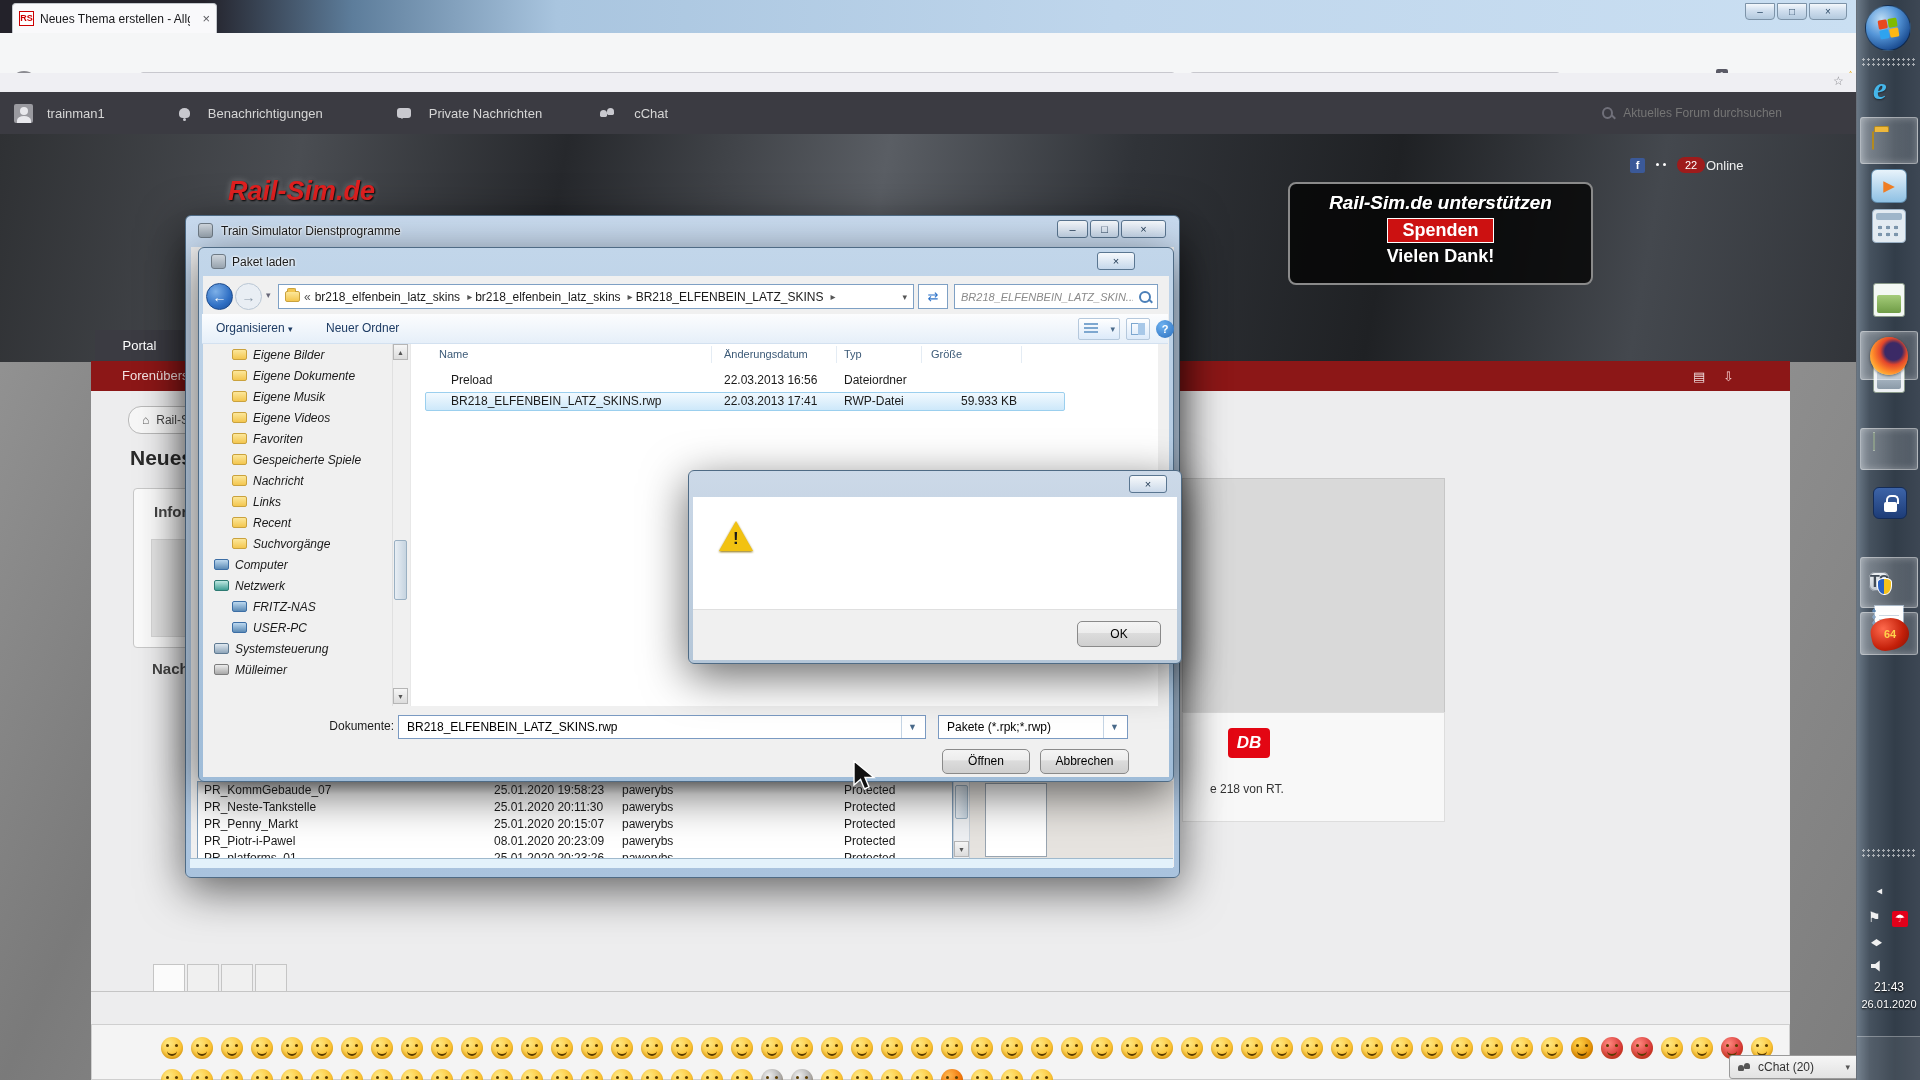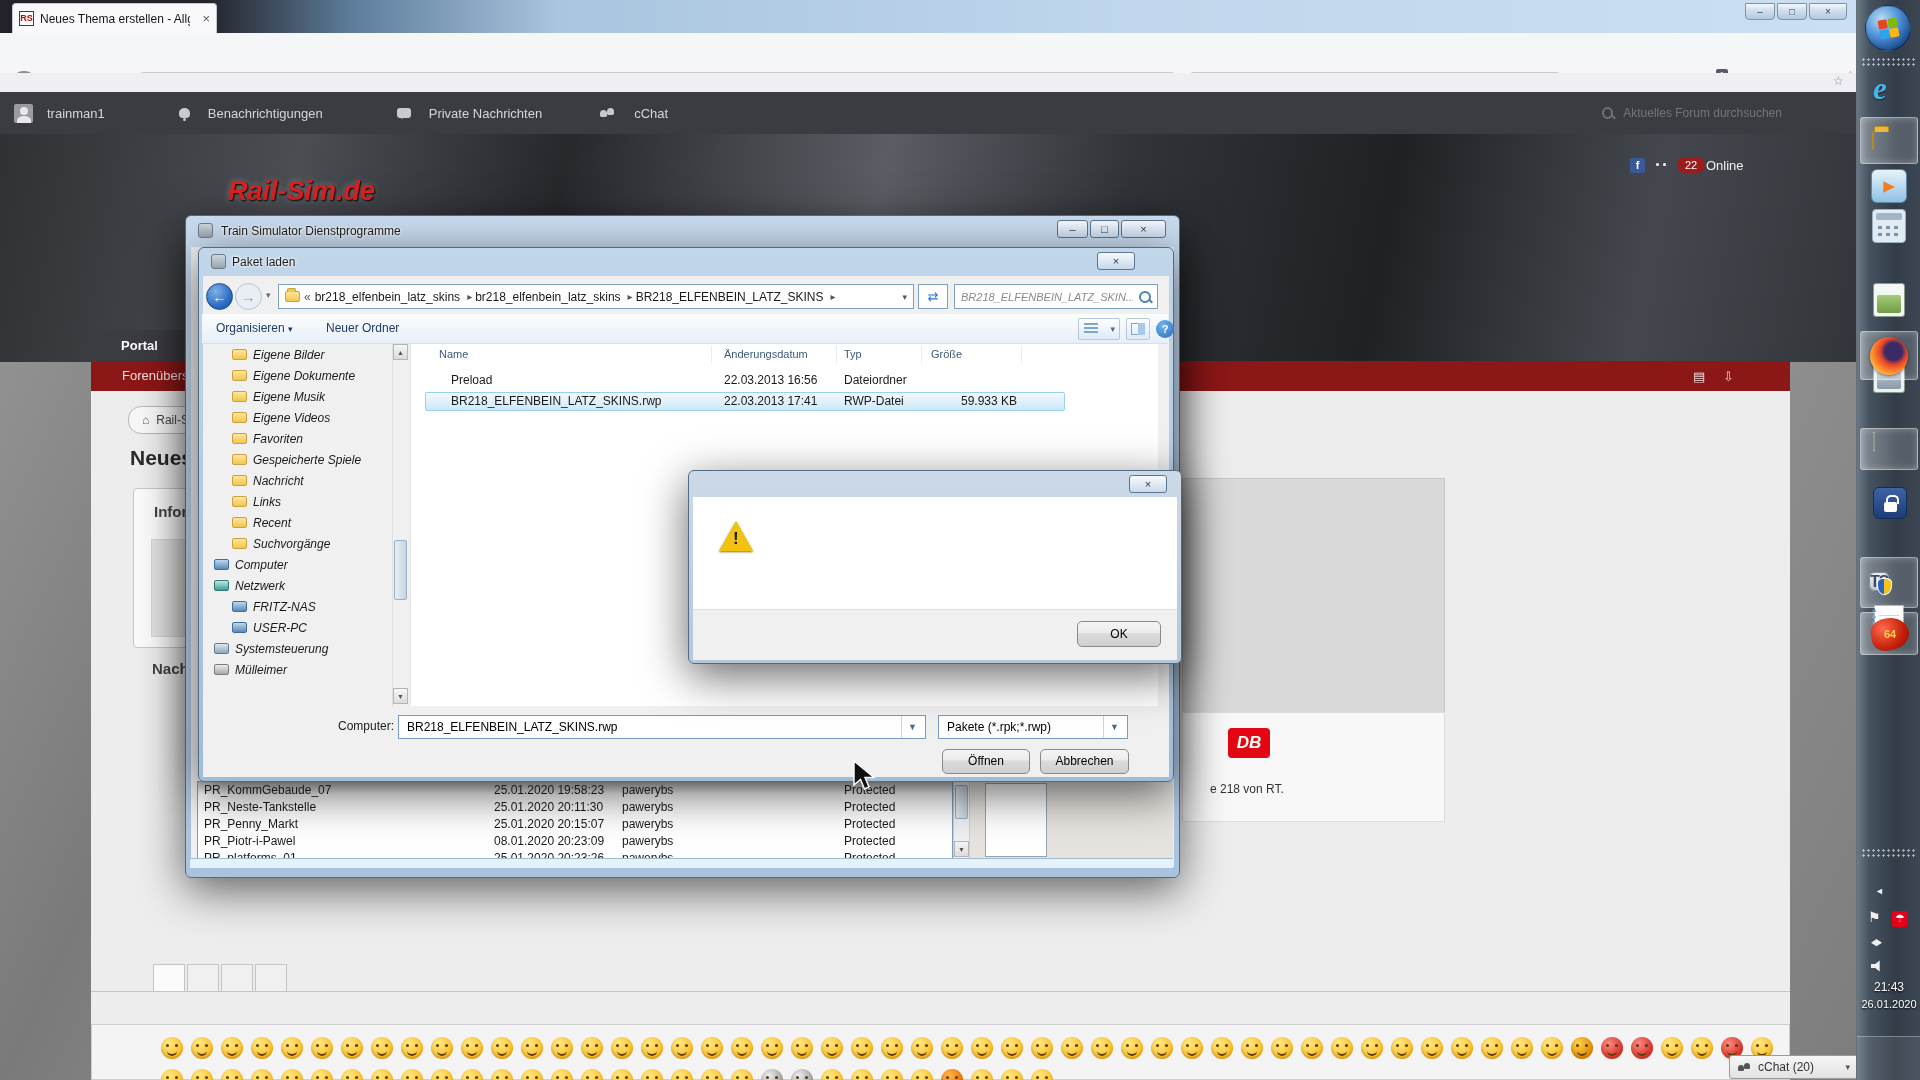--- a/index.html
+++ b/index.html
@@ -91,21 +91,21 @@
     font-size:11px;text-align:center;line-height:16px;padding:0 4px;}
   .onlabel{left:1706px;top:158px;color:#f0f0f0;font-size:13px;}
   #spenden{left:1288px;top:182px;width:305px;height:103px;background:rgba(5,5,5,.82);border:2px solid #8a8a8a;
     border-radius:8px;box-sizing:border-box;text-align:center;color:#fff;}
   #spenden .l1{font-size:19px;font-weight:bold;font-style:italic;margin-top:8px;
     text-shadow:1px 1px 1px #000;background:linear-gradient(#fff,#bbb);-webkit-background-clip:text;background-clip:text;}
   #spenden .btn{display:inline-block;margin-top:4px;background:#cc1111;border:1px solid #fff;
     padding:1px 14px;font-size:18px;font-weight:bold;}
   #spenden .l2{font-size:18px;font-weight:bold;margin-top:3px;}
   #portaltab{left:95px;top:330px;width:89px;height:31px;background:#3b3b42;color:#fff;font-size:13px;
-    font-weight:bold;text-align:center;line-height:31px;}
+    font-weight:normal;text-align:center;line-height:31px;}
   #redbar{left:91px;top:361px;width:1699px;height:30px;background:#8c1717;color:#f3e2e2;font-size:13px;}
   #redbar .lbl{position:absolute;left:31px;top:7px;}
   .sitemapico{left:1602px;top:8px;color:#f0dede;font-size:13px;}
   .dlico{left:1632px;top:8px;color:#f5c9c9;font-size:13px;}
   #content{left:91px;top:391px;width:1699px;height:689px;background:#ededee;}
   #crumbpill{left:128px;top:406px;height:26px;border:1px solid #b9b9b9;border-radius:13px;background:#f7f7f7;
     display:inline-flex;align-items:center;gap:7px;padding:0 13px;font-size:12px;color:#444;}
   #pagetitle{left:130px;top:446px;font-size:21px;font-weight:bold;color:#2a2a2a;}
   #infobox{left:133px;top:488px;width:1022px;height:160px;border:1px solid #c8c8c8;border-radius:4px;background:#fafafa;box-sizing:border-box;}
   #infobox .h{position:absolute;left:20px;top:14px;font-size:15px;color:#444;font-weight:bold;}
@@ -364,20 +364,25 @@
       <input placeholder="Aktuelles Forum durchsuchen" style="">
     </div>
   </div>
 
   <div id="bannerband" class="abs"></div>
   <div id="sitelogo" class="abs">Rail-Sim.de</div>
   <span class="abs socfb">f</span>
   <span class="abs socdc"></span>
   <span class="abs onbadge">22</span>
   <span class="abs onlabel">Online</span>
+  <div id="spenden" class="abs">
+    <div class="l1">Rail-Sim.de unterstützen</div>
+    <div class="btn">Spenden</div>
+    <div class="l2">Vielen Dank!</div>
+  </div>
 
   <div id="portaltab" class="abs">Portal</div>
   <div id="redbar" class="abs">
     <span class="lbl">Forenübersicht</span>
     <span class="abs sitemapico">▤</span>
     <span class="abs dlico">⇩</span>
   </div>
 
   <div id="content" class="abs"></div>
   <div id="crumbpill" class="abs">
@@ -698,21 +703,21 @@
       </div>
         <div class="frow selected">
         <span class="ic file"></span>
         <span class="nm">BR218_ELFENBEIN_LATZ_SKINS.rwp</span>
         <span class="dt">22.03.2013 17:41</span>
         <span class="tp">RWP-Datei</span>
         <span class="sz">59.933 KB</span>
       </div>
       </div>
   </div>
-  <div id="fnlabel" class="abs" style="z-index:11;">Computer:</div>
+  <div id="fnlabel" class="abs" style="z-index:11;">Dokumente:</div>
   <div class="abs combo" style="left:398px;top:715px;width:528px;height:24px;z-index:11;">
     <span>BR218_ELFENBEIN_LATZ_SKINS.rwp</span>
     <span class="arr">▼</span>
   </div>
   <div class="abs combo" style="left:938px;top:715px;width:190px;height:24px;z-index:11;">
     <span>Pakete (*.rpk;*.rwp)</span>
     <span class="arr">▼</span>
   </div>
   <div class="abs w7btn" style="left:942px;top:749px;width:88px;height:25px;line-height:23px;z-index:11;">Öffnen</div>
   <div class="abs w7btn" style="left:1040px;top:749px;width:89px;height:25px;line-height:23px;z-index:11;">Abbrechen</div>

